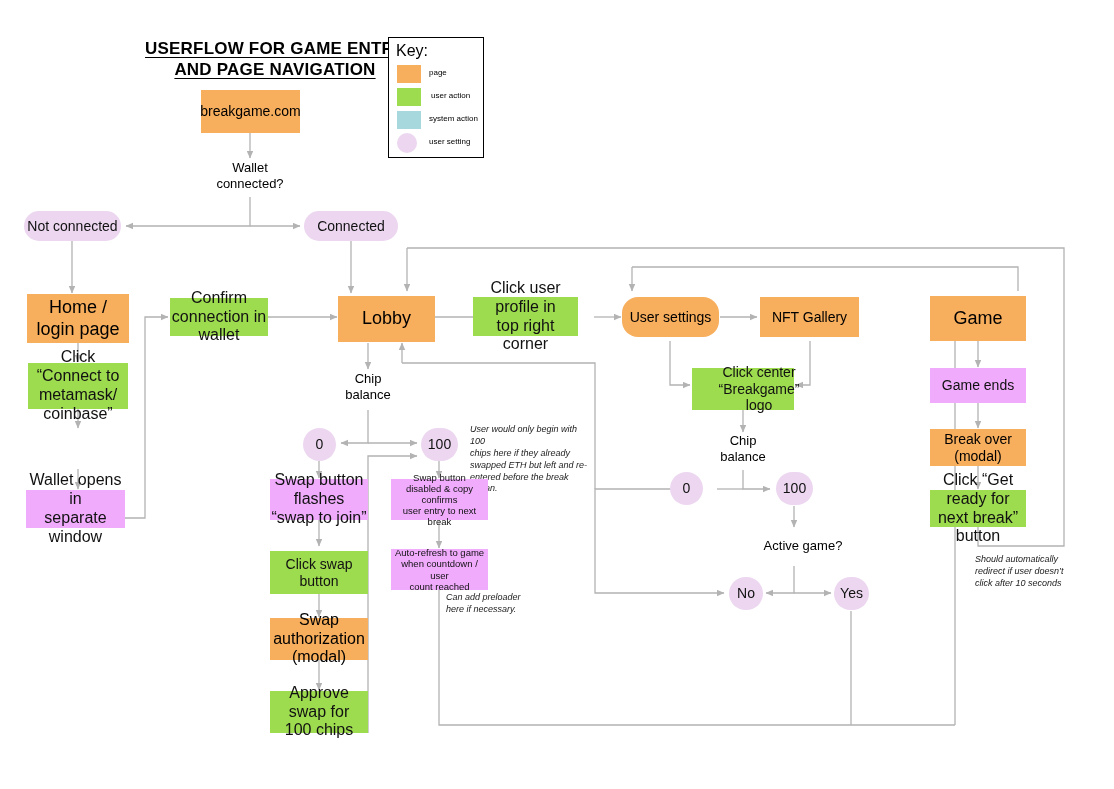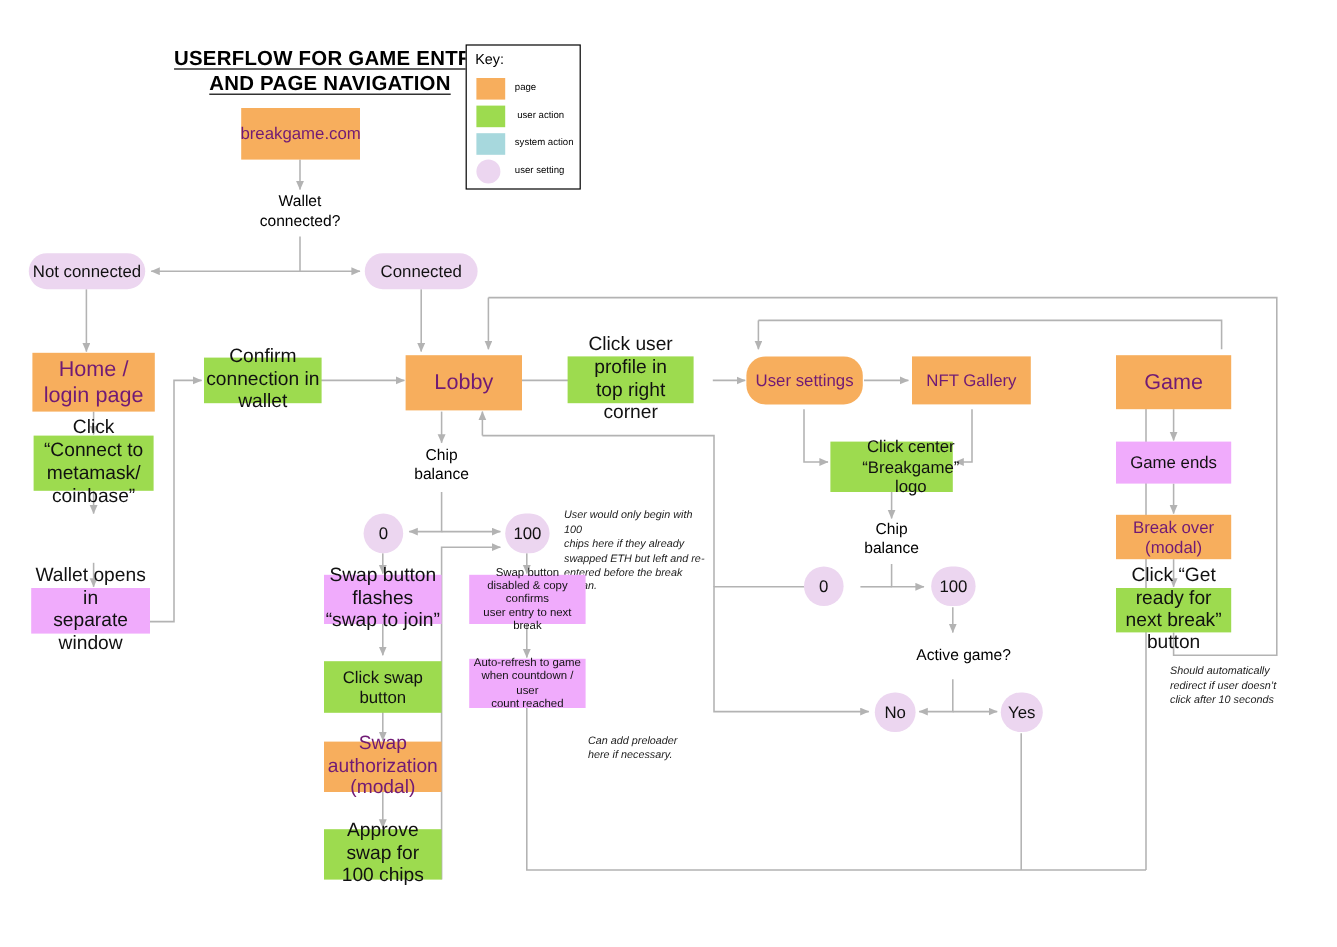--- a/index.html
+++ b/index.html
@@ -3,40 +3,40 @@
 <meta charset="utf-8">
 <title>Userflow Diagram</title>
 <style>
   html,body{margin:0;padding:0;background:#ffffff;}
   body{font-family:"Liberation Sans",sans-serif;color:#000;}
   #canvas{position:relative;width:1114px;height:789px;overflow:hidden;background:#fff;}
   #edges{position:absolute;left:0;top:0;width:1114px;height:789px;}
 
   .node{position:absolute;box-sizing:border-box;display:flex;align-items:center;
         justify-content:center;text-align:center;line-height:1.18;}
-  .page    {background:#f7ae5d;color:#701a75;}
+  .page    {background:#f7ae5d;color:#000000;}
   .useract {background:#9ddb4f;color:#111;}
   .sysact  {background:#f0abfc;color:#111;}
   .setting {background:#ecd6f0;color:#111;border-radius:999px;}
 
   .t-big{font-size:18px;}
   .t-mid{font-size:14px;}
   .t-sm{font-size:16px;}
   .t-xs{font-size:9.5px;}
 
   .plain{position:absolute;font-size:13px;text-align:center;line-height:1.25;color:#000;}
   .note{position:absolute;font-size:9px;font-style:italic;line-height:1.32;color:#1b1b1b;text-align:left;}
 
   #title{position:absolute;left:120px;top:38px;width:310px;text-align:center;
          font-size:17px;font-weight:bold;line-height:1.25;letter-spacing:.2px;}
   #title span{display:block;text-decoration:underline;text-underline-offset:3px;}
 
   #key{position:absolute;left:388px;top:37px;width:94px;height:119px;
        border:1.5px solid #000;background:#fff;}
-  #key .ktitle{position:absolute;left:7px;top:4px;font-size:12px;}
+  #key .ktitle{position:absolute;left:7px;top:4px;font-size:16px;}
   .krow{position:absolute;left:8px;width:84px;height:18px;}
   .kswatch{position:absolute;left:0;top:0;width:24px;height:18px;}
   .kswatch.round{border-radius:999px;}
   .klabel{position:absolute;left:32px;top:3px;font-size:8px;white-space:nowrap;}
 </style>
 </head>
 <body>
 
 <div id="canvas">
 
@@ -197,21 +197,21 @@
 100 chips</div>
 
   <div class="node sysact t-xs" style="left:391px;top:479px;width:97px;height:41px;white-space:pre-line;">Swap button
 disabled &amp; copy confirms
 user entry to next break</div>
 
   <div class="node sysact t-xs" style="left:391px;top:549px;width:97px;height:41px;white-space:pre-line;">Auto-refresh to game
 when countdown / user
 count reached</div>
 
-  <div class="note" style="left:446px;top:612px;width:110px;white-space:pre-line;margin-left:44px;">Can add preloader
+  <div class="note" style="left:446px;top:592px;width:110px;white-space:pre-line;">Can add preloader
 here if necessary.</div>
 
   <div class="node useract t-sm" style="left:473px;top:297px;width:105px;height:39px;white-space:pre-line;">Click user profile in
 top right corner</div>
 
   <div class="node page t-mid" style="left:622px;top:297px;width:97px;height:40px;border-radius:16px;">User settings</div>
 
   <div class="node page t-mid" style="left:760px;top:297px;width:99px;height:40px;">NFT Gallery</div>
 
   <div class="node useract t-mid" style="left:692px;top:368px;width:102px;height:42px;white-space:pre-line;padding-left:32px;">Click center

